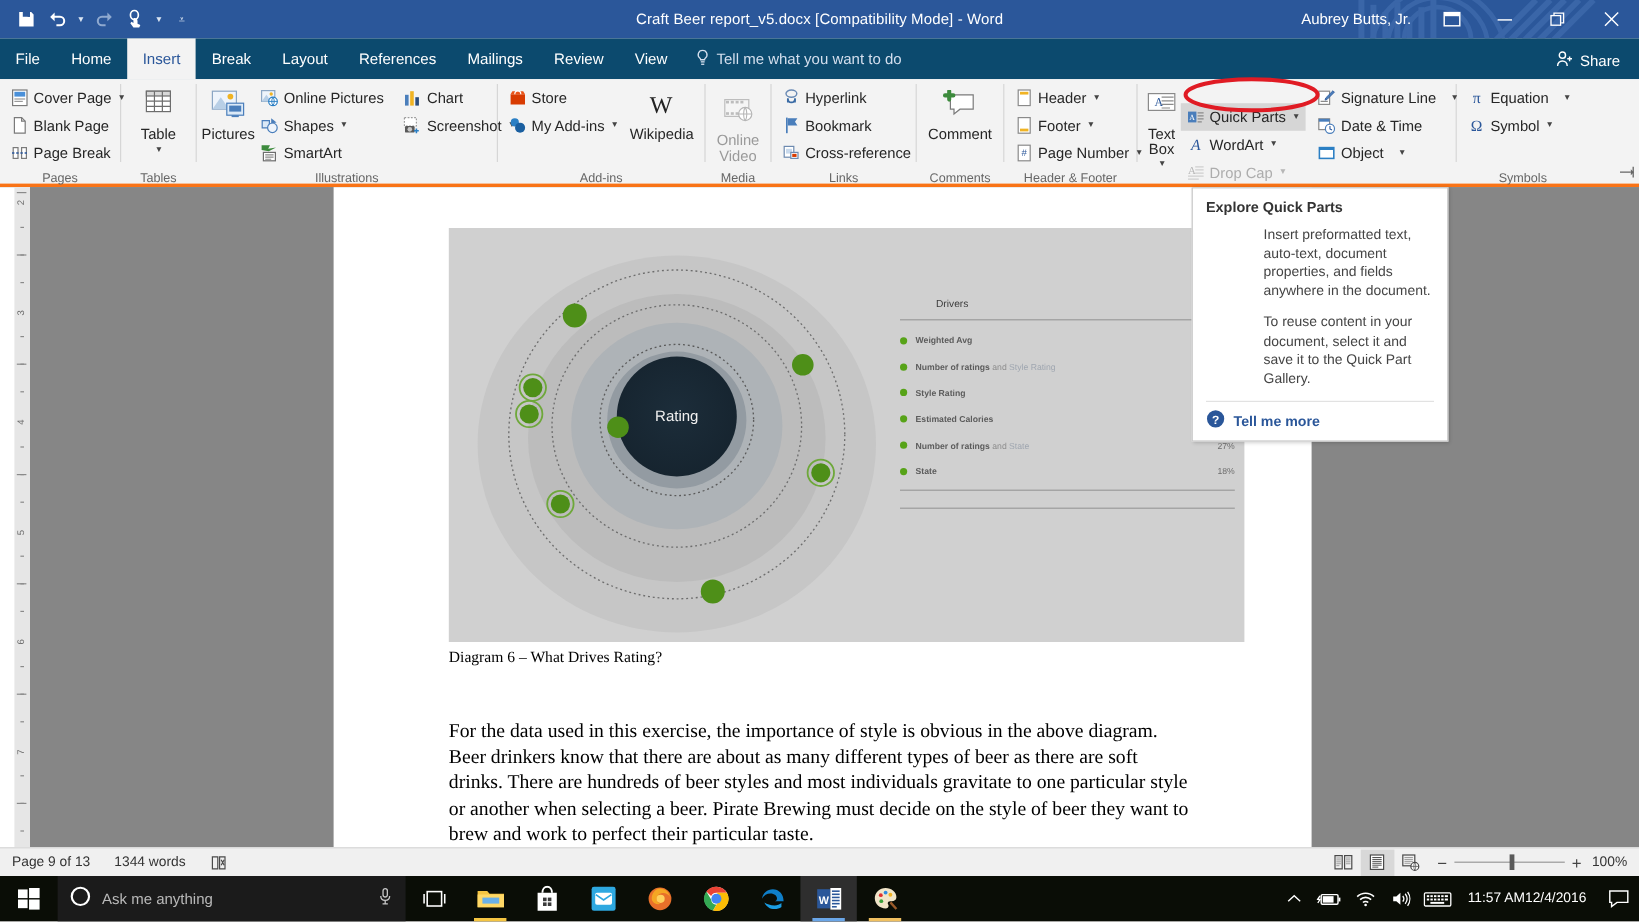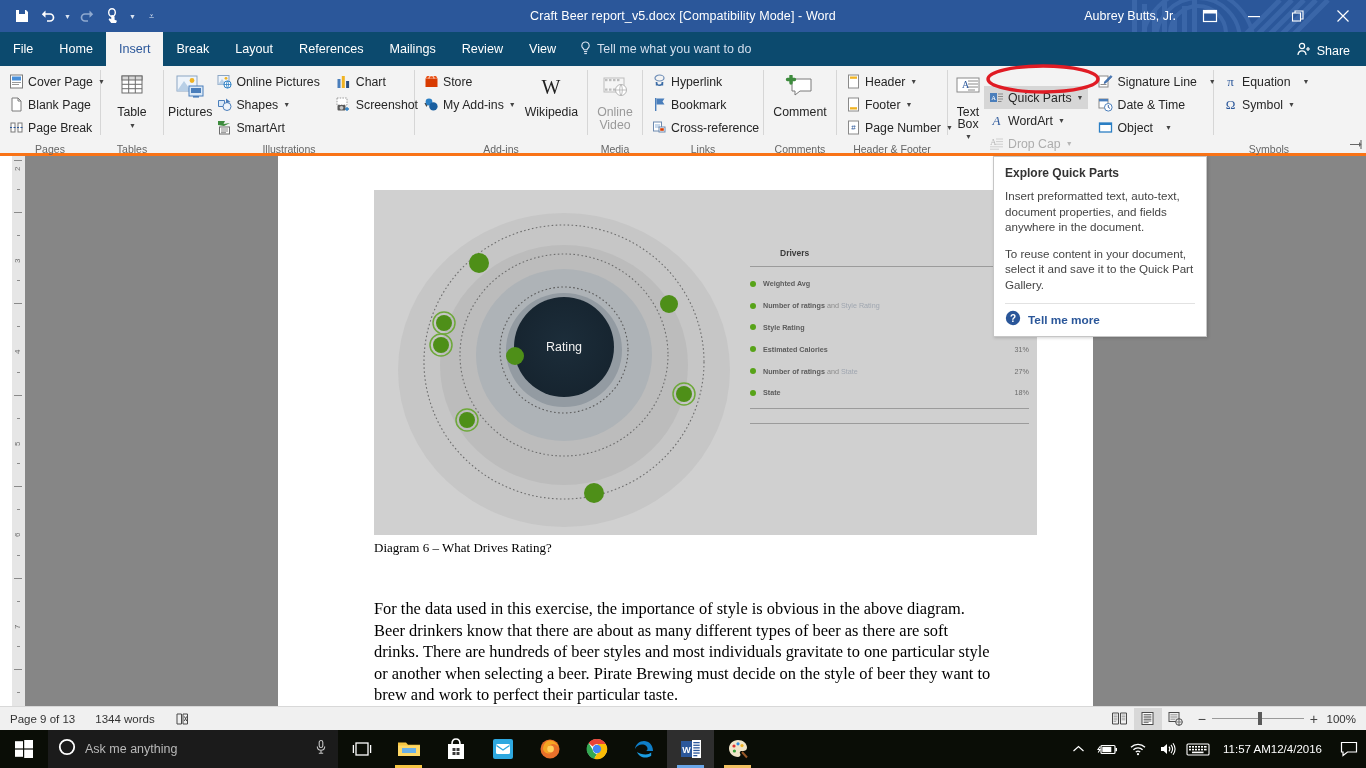--- a/index.html
+++ b/index.html
@@ -95,21 +95,21 @@
   .ico32 { width: 32px; height: 32px; }
   #collapse-ribbon { position: absolute; right: 4px; bottom: 1px; font-size: 11px; color: #555; }
 
   
   #tooltip {
     position: absolute; left: 993px; top: 156px; width: 214px;
     background: #fff; border: 1px solid #c6c6c6; box-shadow: 1px 1px 3px rgba(0,0,0,.18);
     padding: 9px 11px 7px 11px; z-index: 40;
   }
   #tooltip .tt-title { font-size: 12px; font-weight: bold; color: #333; margin-bottom: 8px; }
-  #tooltip .tt-body { font-size: 11.6px; color: #444; line-height: 15.5px; }
+  #tooltip .tt-body { font-size: 11.6px; color: #444; line-height: 15.5px; margin-left: 48px; }
   #tooltip .tt-body p { margin-bottom: 11px; }
   #tooltip .tt-sep { border-top: 1px solid #e2e2e2; margin: 2px 0 6px 0; }
   #tooltip .tt-more { display: flex; align-items: center; gap: 7px; font-size: 11.8px; font-weight: bold; color: #2a5699; }
 
   
   #workspace { position: absolute; left: 0; top: 156px; width: 1366px; height: 550px; background: #868686; }
   #vruler {
     position: absolute; left: 0; top: 0; width: 25px; height: 550px;
     background: #fff; border-right: 0;
   }
@@ -125,21 +125,21 @@
   }
 
   
   #figure {
     position: absolute; left: 96px; top: 34px; width: 663px; height: 345px;
     background: #d0d0d0;
   }
   #diagram { position: absolute; left: 0; top: 0; width: 380px; height: 345px; }
   #driverspanel { position: absolute; left: 368px; top: 52px; width: 295px; height: 260px; }
   .dp-head { display: flex; align-items: center; justify-content: space-between; padding: 0 18px 0 38px; height: 22px; }
-  .dp-title { font-size: 8.5px; font-weight: bold; color: #3b3b3b; }
+  .dp-title { font-size: 8.5px; font-weight: normal; color: #3b3b3b; }
   .dp-rule { height: 1px; background: #9b9b9b; margin: 2px 8px 0 8px; }
   .dp-rows { padding: 6px 8px 0 8px; }
   .dp-row { display: flex; align-items: center; height: 21.8px; }
   .dp-dot { width: 6px; height: 6px; border-radius: 50%; background: #57a318; flex: none; margin-right: 7px; }
   .dp-label { font-size: 7.2px; color: #8d8d8d; flex: 1; white-space: nowrap; }
   .dp-label b { color: #5c5c5c; }
   .dp-label .lt { color: #9fa6b0; }
   .dp-pct { font-size: 7.2px; color: #6d6d6d; }
   .dp-foot1 { height: 1px; background: #9b9b9b; margin: 4px 8px 0 8px; }
   .dp-foot2 { height: 1px; background: #9b9b9b; margin: 14px 8px 0 8px; }
@@ -484,21 +484,21 @@
             </svg>
         </span>
         <span class="lbl">Wikipedia</span>
       </div>
     </div>
     <div class="group-label">Add-ins</div>
   </div>
   <div class="group-sep"></div>
 
   <div class="group" style="width:54px;">
-    <div class="group-body" style="justify-content:center;">
+    <div class="group-body" style="justify-content:center;align-items:center;">
       <div class="bigitem disabled" style="width:50px;">
         <span class="ico ico32">
           <svg width="30" height="24" viewBox="0 0 30 24">
             <rect x="4" y="2" width="20" height="14" fill="#f5f5f5" stroke="#bdbdbd"></rect>
             <g fill="#bdbdbd">
                 <rect x="5" y="3" width="2.5" height="2.2"></rect>
                 <rect x="9" y="3" width="2.5" height="2.2"></rect>
                 <rect x="13" y="3" width="2.5" height="2.2"></rect>
                 <rect x="17" y="3" width="2.5" height="2.2"></rect>
                 <rect x="5" y="12.5" width="2.5" height="2.2"></rect>

